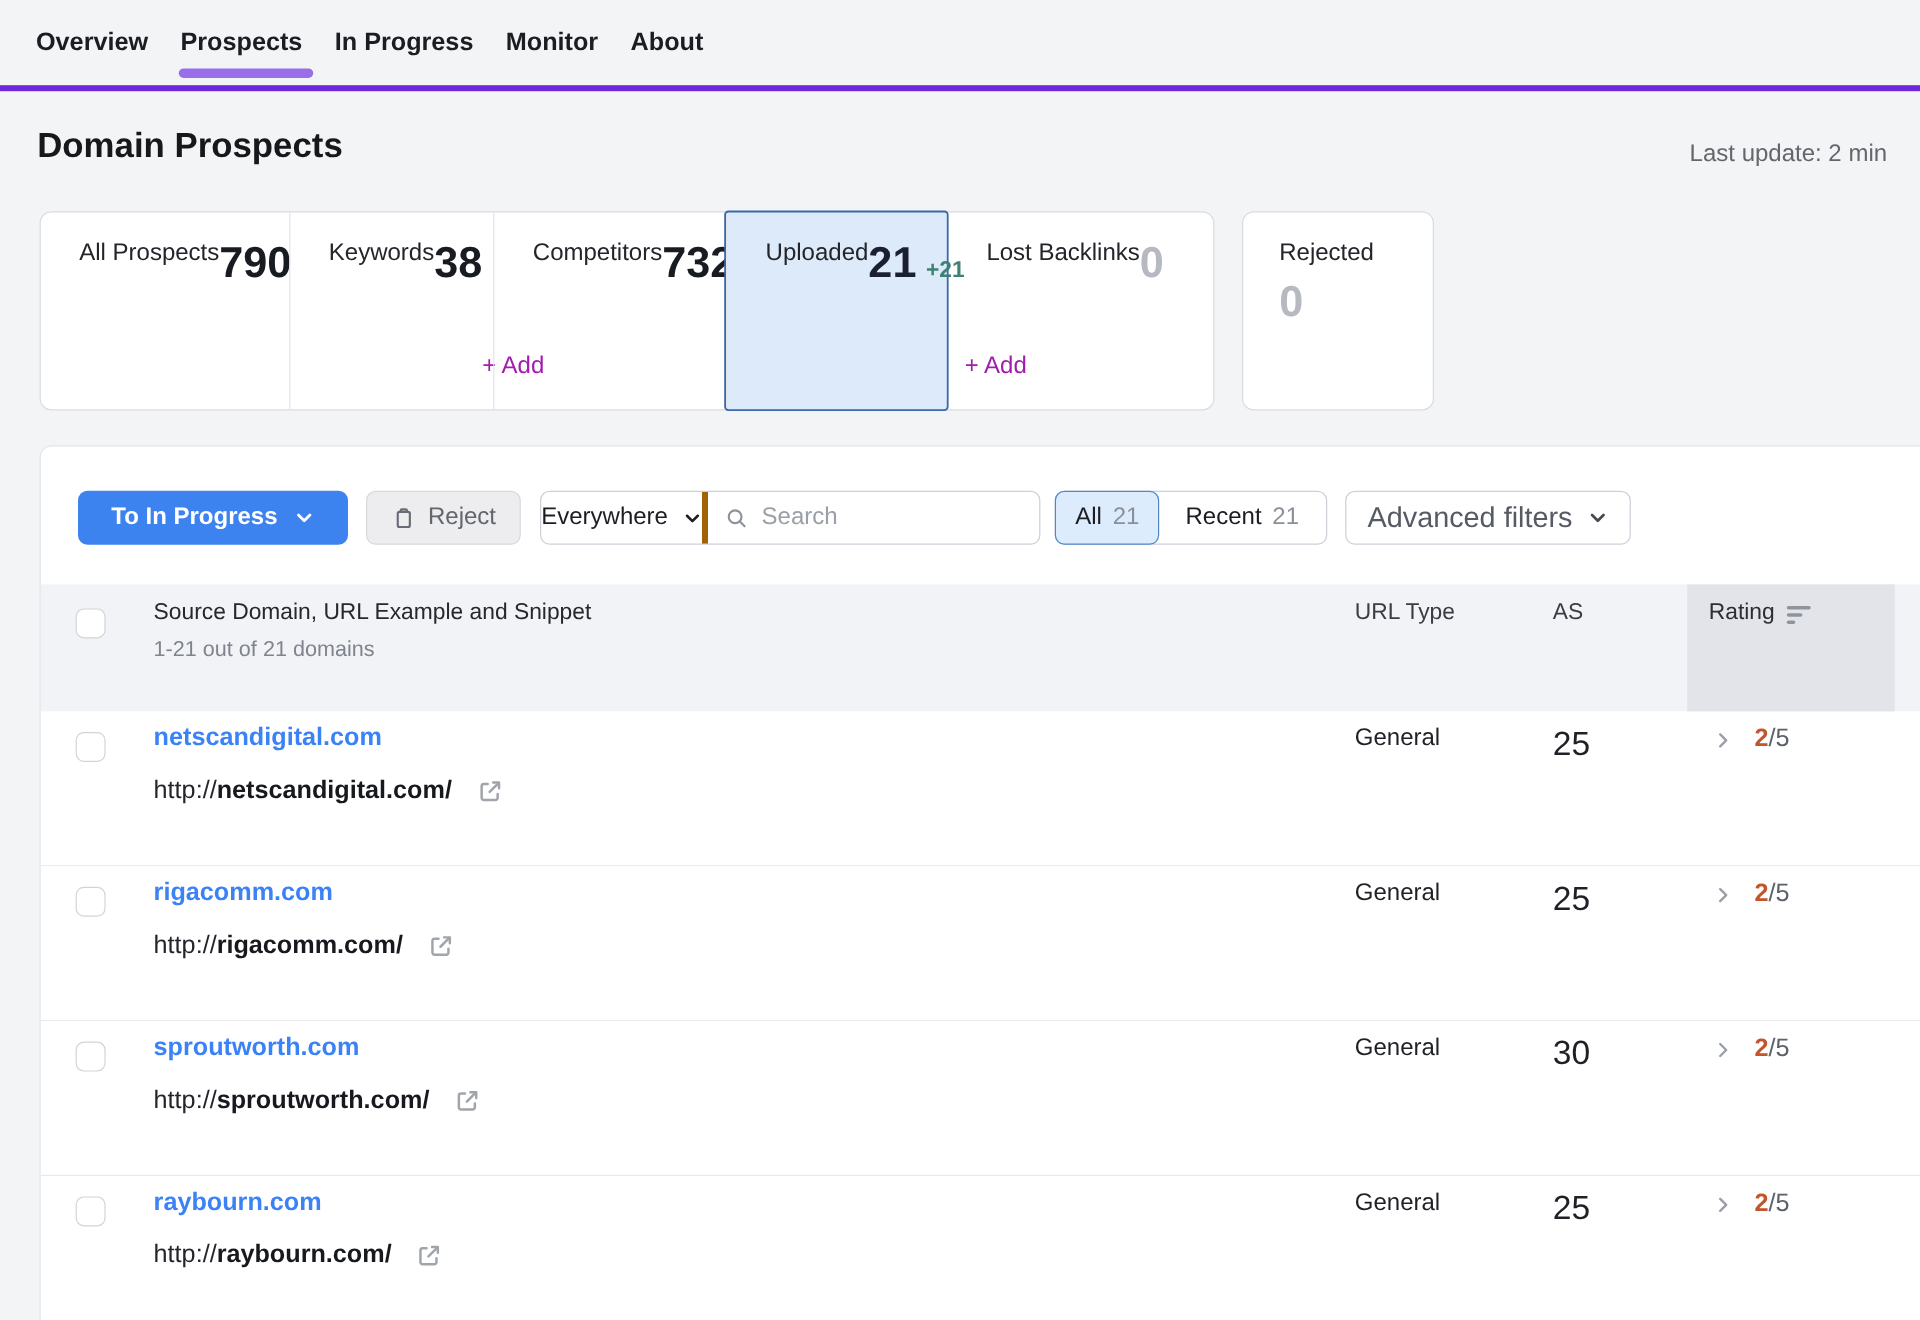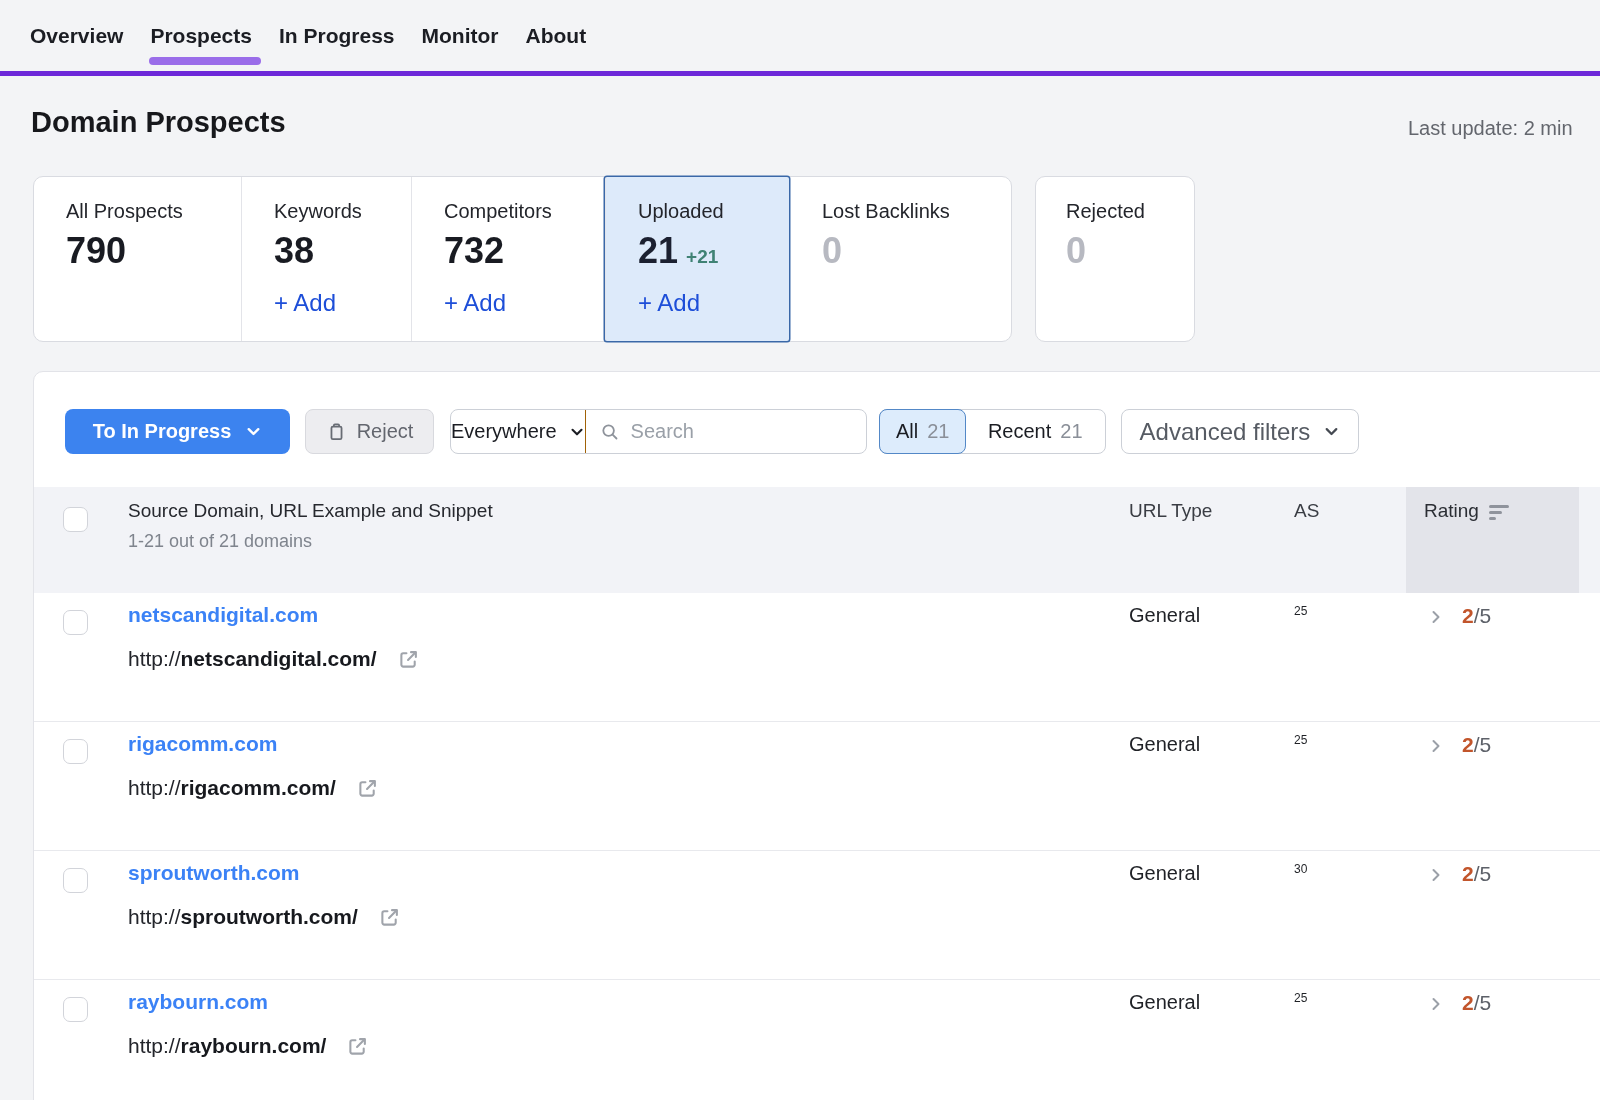--- a/index.html
+++ b/index.html
@@ -42,39 +42,39 @@
 
   
   .cards-group {
     position:absolute; left:33px; top:176px; height:166px;
     display:flex;
     background:#ffffff;
     border:1px solid #d9dbe1; border-radius:10px;
   }
   .card {
     position:relative;
-    display:flex; flex-direction:column;
+    display:flex; flex-direction:row;
     padding:23px 20px 24px 32px;
     cursor:pointer;
   }
   .card + .card { border-left:1px solid #e3e4e9; }
   .card.selected {
     background:#ddeafa;
     box-shadow:0 0 0 1.5px #3a68a8;
     border-radius:2px;
     z-index:1;
   }
   .card-label { font-size:20px; color:#23252b; margin-bottom:9px; white-space:nowrap; }
   .card-valrow { display:flex; align-items:baseline; }
   .card-value { font-size:36px; font-weight:700; color:#191b22; line-height:1.05; }
   .card-value.muted { color:#b7b9c1; }
   .card-delta { font-size:19px; font-weight:600; color:#3f8274; margin-left:8px; }
   .card-add {
     margin-top:auto;
-    font-size:24px; color:#1d4ed8; cursor:pointer; white-space:nowrap;
+    font-size:20px; color:#a21caf; cursor:pointer; white-space:nowrap;
   }
   .card-rejected {
     position:absolute; left:1035px; top:176px; width:160px; height:166px;
     background:#ffffff; border:1px solid #d9dbe1; border-radius:10px;
     padding:23px 20px 24px 30px; cursor:pointer;
   }
 
   
   .panel {
     position:absolute; left:33px; top:371px; width:1590px; height:760px;
@@ -98,21 +98,21 @@
     display:flex; align-items:center; justify-content:center; gap:10px;
     cursor:pointer;
   }
   .search-combo {
     position:absolute; left:416px; top:0; width:417px; height:45px;
     background:#ffffff; border:1px solid #ccd0d7; border-radius:8px;
     display:flex; align-items:stretch;
   }
   .scope-select {
     width:199px; display:flex; align-items:center; justify-content:center; gap:12px;
-    border-right:1px solid #a16207; cursor:pointer;
+    border-right:5px solid #a16207; cursor:pointer;
     font-size:20px; color:#1b1d23;
   }
   .search-box { flex:1; display:flex; align-items:center; gap:11px; padding:0 14px; }
   .search-box input {
     flex:1; border:none; outline:none; background:transparent;
     font-family:inherit; font-size:20px; color:#1b1d23;
   }
   .search-box input::placeholder { color:#9aa0a8; }
   .segmented {
     position:absolute; left:845px; top:0; width:227px; height:45px;
@@ -177,21 +177,21 @@
     position:absolute; left:94px; top:10px;
     font-size:21px; font-weight:700; color:#3b82f6;
   }
   .cell-url {
     position:absolute; left:94px; top:54px;
     display:flex; align-items:center; gap:20px;
     font-size:21px; color:#23252b; text-decoration:none; cursor:pointer;
   }
   .cell-url b { font-weight:700; color:#17191e; }
   .cell-urltype { position:absolute; left:1095px; top:11px; font-size:20px; color:#1f2126; }
-  .cell-as      { position:absolute; left:1260px; top:11px; font-size:12px; color:#1f2126; }
+  .cell-as      { position:absolute; left:1260px; top:11px; font-size:28px; color:#1f2126; }
   .cell-rating  {
     position:absolute; left:1394px; top:11px;
     display:flex; align-items:center; gap:18px;
   }
   .rating-expand { cursor:pointer; padding-top:2px; }
   .rating-val { font-size:21px; }
   .rating-val .score { color:#c2552b; font-weight:600; }
   .rating-val .total { color:#5d6169; }
 </style>
 </head>

